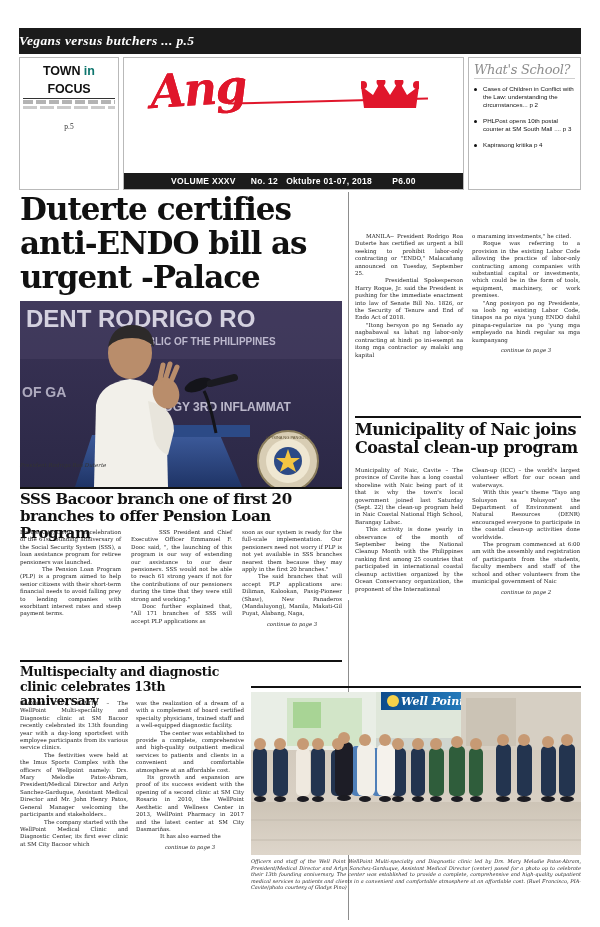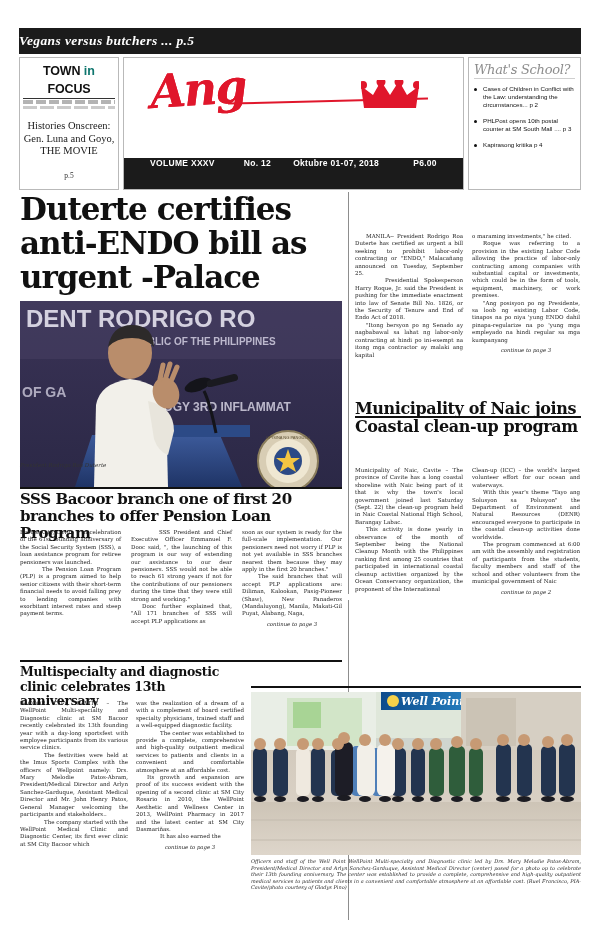--- a/index.html
+++ b/index.html
@@ -30,22 +30,22 @@
   .masthead{flex:1;border:1px solid #b9b9b9;background:#fff;position:relative;box-sizing:border-box;overflow:hidden;}
   .mh-ang{position:absolute;left:26px;top:4px;font-family:"DejaVu Serif",serif;font-style:italic;
     font-weight:bold;font-size:46px;color:#e0162b;letter-spacing:-2px;transform:rotate(-4deg);
     text-shadow:0 0 0 #e0162b;}
   .mh-swash{position:absolute;left:104px;top:42px;width:200px;height:2px;background:#e0162b;
     transform:rotate(-1.5deg);}
   .mh-cav{position:absolute;left:6px;top:38px;font-family:"Liberation Sans",sans-serif;font-weight:bold;
     font-size:62px;color:#e0162b;letter-spacing:-2.5px;line-height:62px;
     -webkit-text-stroke:1.5px #e0162b;}
   .crown{position:absolute;right:44px;top:22px;width:58px;height:30px;}
-  .mh-strip{position:absolute;left:0;right:0;bottom:0;height:31px;background:#1b1b1b;
-    display:flex;align-items:flex-start;justify-content:center;gap:8px;}
+  .mh-strip{position:absolute;left:0;right:0;bottom:0;height:16px;background:#1b1b1b;
+    display:flex;align-items:center;justify-content:center;gap:1px;}
   .mh-strip span{color:#fff;font-family:"Liberation Sans",sans-serif;font-weight:bold;font-size:8.5px;
     letter-spacing:.3px;}
   .mh-strip .sep{display:inline-block;width:13px;}
 
   .whatsinside{width:113px;border:1px solid #b9b9b9;background:#fff;box-sizing:border-box;padding:4px 5px 0 5px;}
   .wi-title{font-family:"DejaVu Serif",serif;font-style:italic;font-size:13px;color:#8d8d8d;
     letter-spacing:-.3px;border-bottom:1px solid #cfcfcf;padding-bottom:1px;}
   .wi-list{margin:6px 0 0 0;padding:0;list-style:none;}
   .wi-list li{position:relative;padding-left:9px;margin-bottom:8px;font-family:"Liberation Sans",sans-serif;
     font-size:6.2px;line-height:8px;color:#111;}
@@ -87,21 +87,20 @@
   </div>
 
   <div class="flag-row">
 
     <div class="townfocus">
       <div class="tf-logo">
         <span class="tf-t">TOWN</span><span class="tf-in"> in </span><span class="tf-t">FOCUS</span>
       </div>
       <div class="tf-rule"></div>
       <div class="tf-rule2"></div>
-      <div class="tf-text">Histories Onscreen: Gen. Luna and Goyo, THE MOVIE</div>
       <div class="tf-page">p.5</div>
     </div>
 
     <div class="masthead">
       <div class="mh-ang">Ang</div>
       <div class="mh-swash"></div>
       <svg class="crown" viewBox="0 0 58 30">
         <path d="M3 28 L0 6 L12 15 L20 1 L29 15 L38 1 L46 15 L58 6 L55 28 Z" fill="#e0162b"></path>
         <circle cx="2" cy="5" r="4" fill="#e0162b"></circle>
           <circle cx="20" cy="2" r="4.5" fill="#e0162b"></circle>
@@ -183,21 +182,21 @@
     <p>"Itong bersyon po ng Senado ay nagbabawal sa lahat ng labor-only contracting at hindi po ini-exempt na itong mga contractor ay malaki ang kapital</p>
   </div>
   <div class="col" style="left:472px;top:233px;width:108px;">
     <p style="text-indent:0">o maraming investments," he cited.</p>
     <p>Roque was referring to a provision in the existing Labor Code allowing the practice of labor-only contracting among companies with substantial capital or investments, which could be in the form of tools, equipment, machinery, or work premises.</p>
     <p>"Ang posisyon po ng Presidente, sa loob ng existing Labor Code, tinapos na po niya 'yung ENDO dahil pinapa-regularize na po 'yung mga empleyado na hindi regular sa mga kumpanyang</p>
     <span class="jump">continue to page 3</span>
   </div>
 
   <div class="rule-thick" style="left:355px;top:416px;width:226px;height:2px;"></div>
-  <div class="sec-head" style="left:355px;top:400px;width:226px;font-size:16px;line-height:17.5px;letter-spacing:-.4px;">Municipality of Naic joins Coastal clean-up program</div>
+  <div class="sec-head" style="left:355px;top:421px;width:226px;font-size:16px;line-height:17.5px;letter-spacing:-.4px;">Municipality of Naic joins Coastal clean-up program</div>
   <div class="col" style="left:355px;top:467px;width:108px;">
     <p style="text-indent:0">Municipality of Naic, Cavite – The province of Cavite has a long coastal shoreline with Naic being part of it that is why the town's local government joined last Saturday (Sept. 22) the clean-up program held in Naic Coastal National High School, Barangay Labac.</p>
     <p>This activity is done yearly in observance of the month of September being the National Cleanup Month with the Philippines ranking first among 25 countries that participated in international coastal cleanup activities organized by the Ocean Conservancy organization, the proponent of the International</p>
   </div>
   <div class="col" style="left:472px;top:467px;width:108px;">
     <p style="text-indent:0">Clean-up (ICC) – the world's largest volunteer effort for our ocean and waterways.</p>
     <p>With this year's theme "Tayo ang Solusyon sa Polusyon" the Department of Environment and Natural Resources (DENR) encouraged everyone to participate in the coastal clean-up activities done worldwide.</p>
     <p>The program commenced at 6:00 am with the assembly and registration of participants from the students, faculty members and staff of the school and other volunteers from the municipal government of Naic</p>
     <span class="jump">continue to page 2</span>
   </div>

